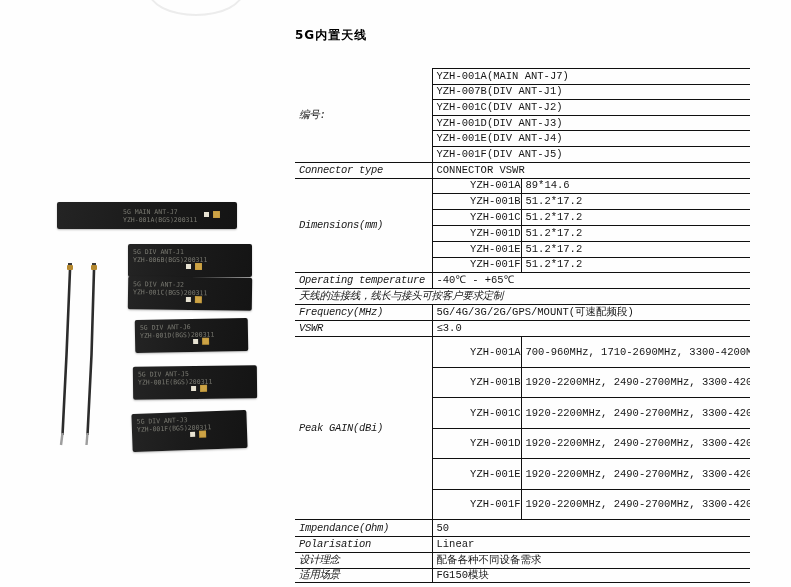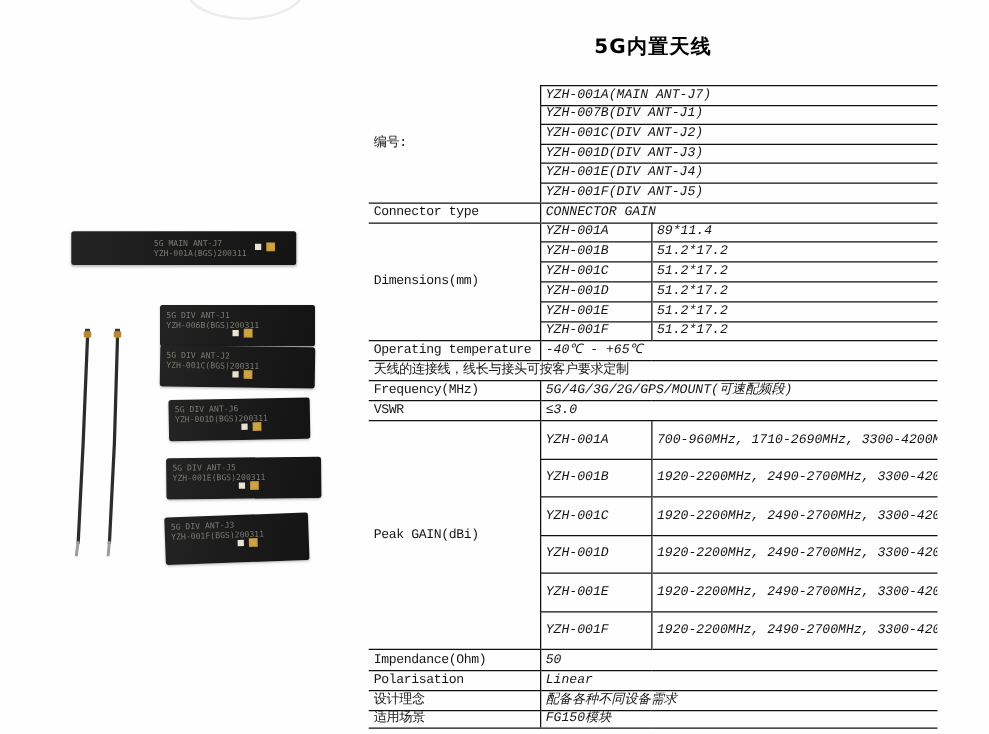--- a/index.html
+++ b/index.html
@@ -12,59 +12,59 @@
 
   
   .watermark{
     position:absolute;left:148px;top:-34px;width:92px;height:46px;
     border:2px solid #dcdcdc;border-radius:50%;opacity:.55;
   }
 
   
   .page-title{
     position:absolute;left:295px;top:27px;width:455px;
-    text-align:center;font-family:"DejaVu Sans","Liberation Sans",sans-serif;
-    font-weight:bold;font-size:16px;letter-spacing:1px;color:#000;
+    font-family:"DejaVu Sans","Liberation Sans",sans-serif;
+    font-weight:bold;font-size:12px;letter-spacing:1px;color:#000;
   }
 
   
   table.spec{
     position:absolute;left:295px;top:68px;width:455px;
     border-collapse:collapse;table-layout:fixed;
     font-size:10.5px;line-height:13px;color:#151515;
   }
   table.spec td{padding:0 0 0 4px;vertical-align:middle;overflow:hidden;white-space:nowrap;}
-  td.lab{padding-left:3px;letter-spacing:-0.3px;}
+  td.lab{padding-left:3px;letter-spacing:-0.3px;font-style:italic;}
   .bb{border-bottom:1.5px solid #101010;}
   .bt{border-top:1.5px solid #101010;}
-  .bl{border-left:1.5px solid #101010;font-style:italic;}
+  .bl{border-left:1.5px solid #101010;}
   tr.r-s td{height:14.6px;}
   tr.r-m td{height:15px;}
   tr.r-d td{height:14.8px;}
   tr.r-i td{height:15.5px;}
   tr.r-a td{height:13px;}
   tr.r-g td{height:29.5px;}
   td.gain-val{white-space:pre-line;line-height:12.8px;padding-left:5px;}
-  td.sub{padding-left:4px;}
+  td.sub{padding-left:4px;text-align:right;}
 
   
   .strip{
     position:absolute;
     background:linear-gradient(100deg,#242424 0%,#1b1b1b 45%,#141414 100%);
     border-radius:2px;box-shadow:0 1px 2px rgba(0,0,0,.25);
   }
   .strip .silk{
     font-size:6.5px;line-height:8px;color:#7a7a72;
     font-family:"DejaVu Sans Mono",monospace;white-space:nowrap;
   }
   .pads{position:absolute;display:flex;align-items:center;gap:4px;}
   .pad-w{width:5px;height:5px;background:#e7e2d2;display:inline-block;}
   .pad-g{width:7px;height:7px;background:#cda345;display:inline-block;box-shadow:inset 0 0 1px #8a6a1e;}
 
-  .strip1{left:57px;top:185px;width:180px;height:27px;}
+  .strip1{left:57px;top:202px;width:180px;height:27px;}
   .strip1 .silk{position:absolute;left:66px;top:6px;}
   .strip1 .pads{right:17px;top:9px;}
 
   .strip-sm{width:124px;height:33px;}
   .strip-sm .silk{position:absolute;left:5px;top:4px;}
   .strip-sm .pads{left:58px;top:19px;}
 
   .strip2{left:128px;top:244px;}
   .strip3{left:128px;top:277px;transform:rotate(0.8deg);}
   .strip4{left:135px;top:319px;width:113px;transform:rotate(-1deg);}
@@ -189,27 +189,27 @@
         </tr>
     <tr class="r-s">
           <td class="bl bb" colspan="2">YZH-001E(DIV ANT-J4)</td>
         </tr>
     <tr class="r-s">
           <td class="bl bb" colspan="2">YZH-001F(DIV ANT-J5)</td>
         </tr>
 
     <tr class="r-m">
       <td class="lab bb">Connector type</td>
-      <td class="bl bb" colspan="2">CONNECTOR GAIN</td>
+      <td class="bl bb" colspan="2">CONNECTOR VSWR</td>
     </tr>
 
     <tr class="r-d">
       <td class="lab bb" rowspan="6">Dimensions(mm)</td>
       <td class="bl bb sub">YZH-001A</td>
-      <td class="bl bb">89*11.4</td>
+      <td class="bl bb">89*14.6</td>
     </tr>
     <tr class="r-d">
       <td class="bl bb sub">YZH-001B</td>
       <td class="bl bb">51.2*17.2</td>
     </tr>
     <tr class="r-d">
       <td class="bl bb sub">YZH-001C</td>
       <td class="bl bb">51.2*17.2</td>
     </tr>
     <tr class="r-d">

